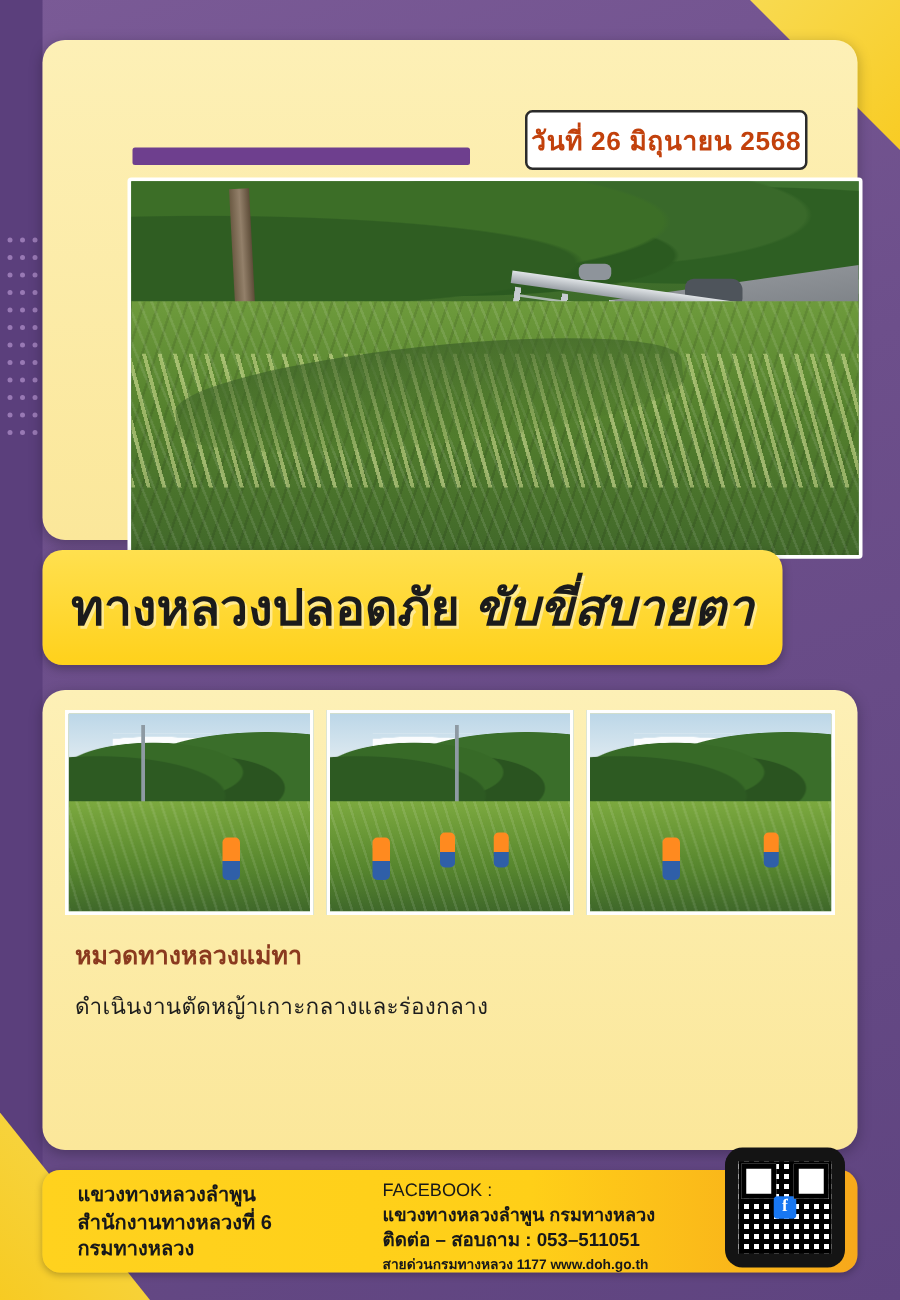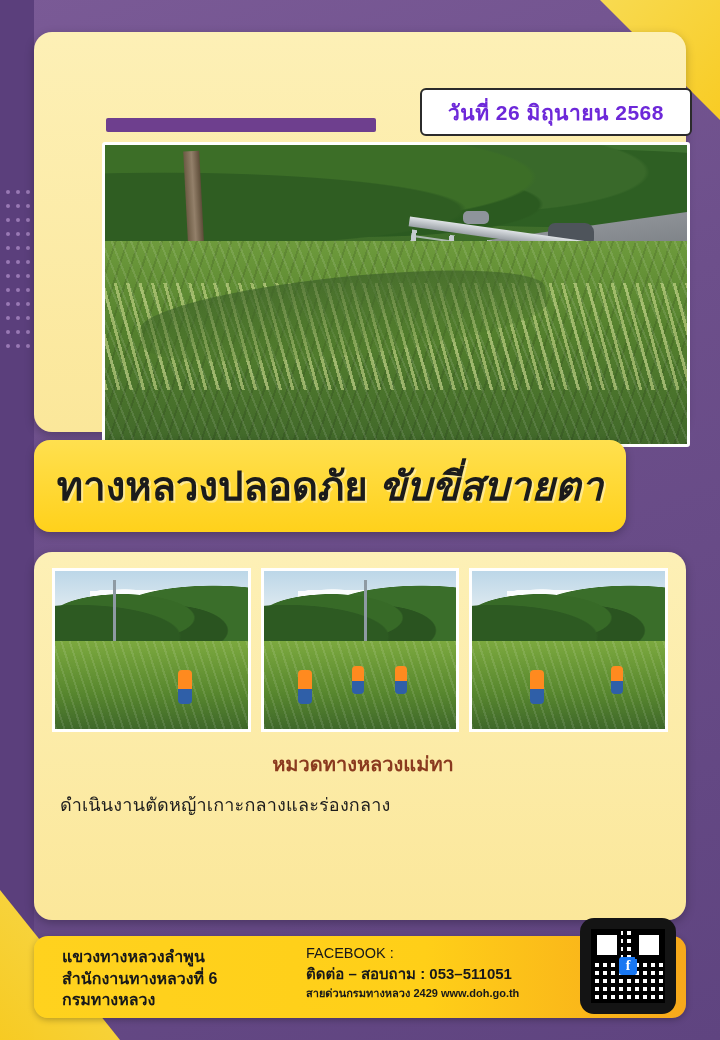--- a/index.html
+++ b/index.html
@@ -51,26 +51,26 @@
     box-shadow: 0 3px 10px rgba(0,0,0,.25);
   }
   .bar-deco {
     position: absolute; left: 72px; top: 86px;
     width: 270px; height: 14px;
     background: #6e3f8e;
     border-radius: 2px;
   }
   .date-box {
     position: absolute; left: 386px; top: 56px;
-    width: 272px; height: 48px;
+    width: 226px; height: 48px;
     background: #ffffff;
     border: 2px solid #2b2b2b;
     border-radius: 6px;
     display: flex; align-items: center; justify-content: center;
-    font-size: 21px; font-weight: bold; color: #6d28d9;
+    font-size: 21px; font-weight: bold; color: #c2410c;
     letter-spacing: .5px;
   }
   .hero-photo {
     position: absolute; left: 68px; top: 110px;
     width: 588px; height: 305px;
     border: 3px solid #ffffff;
     border-radius: 3px;
     overflow: hidden;
     background: #3d6b2a;
   }
@@ -196,21 +196,21 @@
       linear-gradient(180deg,#7ca93f 0%, #57862e 60%, #3f682a 100%);}
   .thumb .worker {position:absolute;bottom:16%;width:14px;height:34px;border-radius:4px;
     background: linear-gradient(180deg,#ff8a1f 0 55%, #2f5fa8 55% 100%);}
   .thumb .worker.b {bottom:22%; width:12px;height:28px;}
   .thumb .pole {position:absolute;top:6%;width:3px;height:46%;background:#8e9aa3;}
 
   .info {
     position:absolute; left: 26px; top: 196px; right: 20px;
   }
   .info .head {
-    font-size: 20px; font-weight: bold; color:#8a3a1f; margin-bottom: 10px; text-align: center;
+    font-size: 20px; font-weight: bold; color:#8a3a1f; margin-bottom: 10px;
   }
   .info .line {
     font-size: 18px; color:#1d1d1d; margin-bottom: 12px; letter-spacing: .2px;
   }
 
   
   .footer {
     position: absolute; left: 34px; bottom: 22px;
     width: 652px; height: 82px;
     background: linear-gradient(90deg,#ffd21e 0%, #ffcf18 60%, #f7a81b 100%);
@@ -370,22 +370,23 @@
       <div class="line">ดำเนินงานตัดหญ้าเกาะกลางและร่องกลาง</div>
     </div>
   </div>
 
   <div class="footer">
     <div class="footer-left">แขวงทางหลวงลำพูน
 สำนักงานทางหลวงที่ 6
 กรมทางหลวง</div>
     <div class="footer-mid">
       <div class="fb">FACEBOOK :</div>
+      <div class="l2">แขวงทางหลวงลำพูน กรมทางหลวง</div>
       <div class="l3">ติดต่อ – สอบถาม : 053–511051</div>
-      <div class="l4">สายด่วนกรมทางหลวง 2429  www.doh.go.th</div>
+      <div class="l4">สายด่วนกรมทางหลวง 1177  www.doh.go.th</div>
     </div>
     <div class="qr-wrap">
       <div class="qr">
         <span class="qr-fb">f</span>
       </div>
     </div>
   </div>
 
 </div>
 

